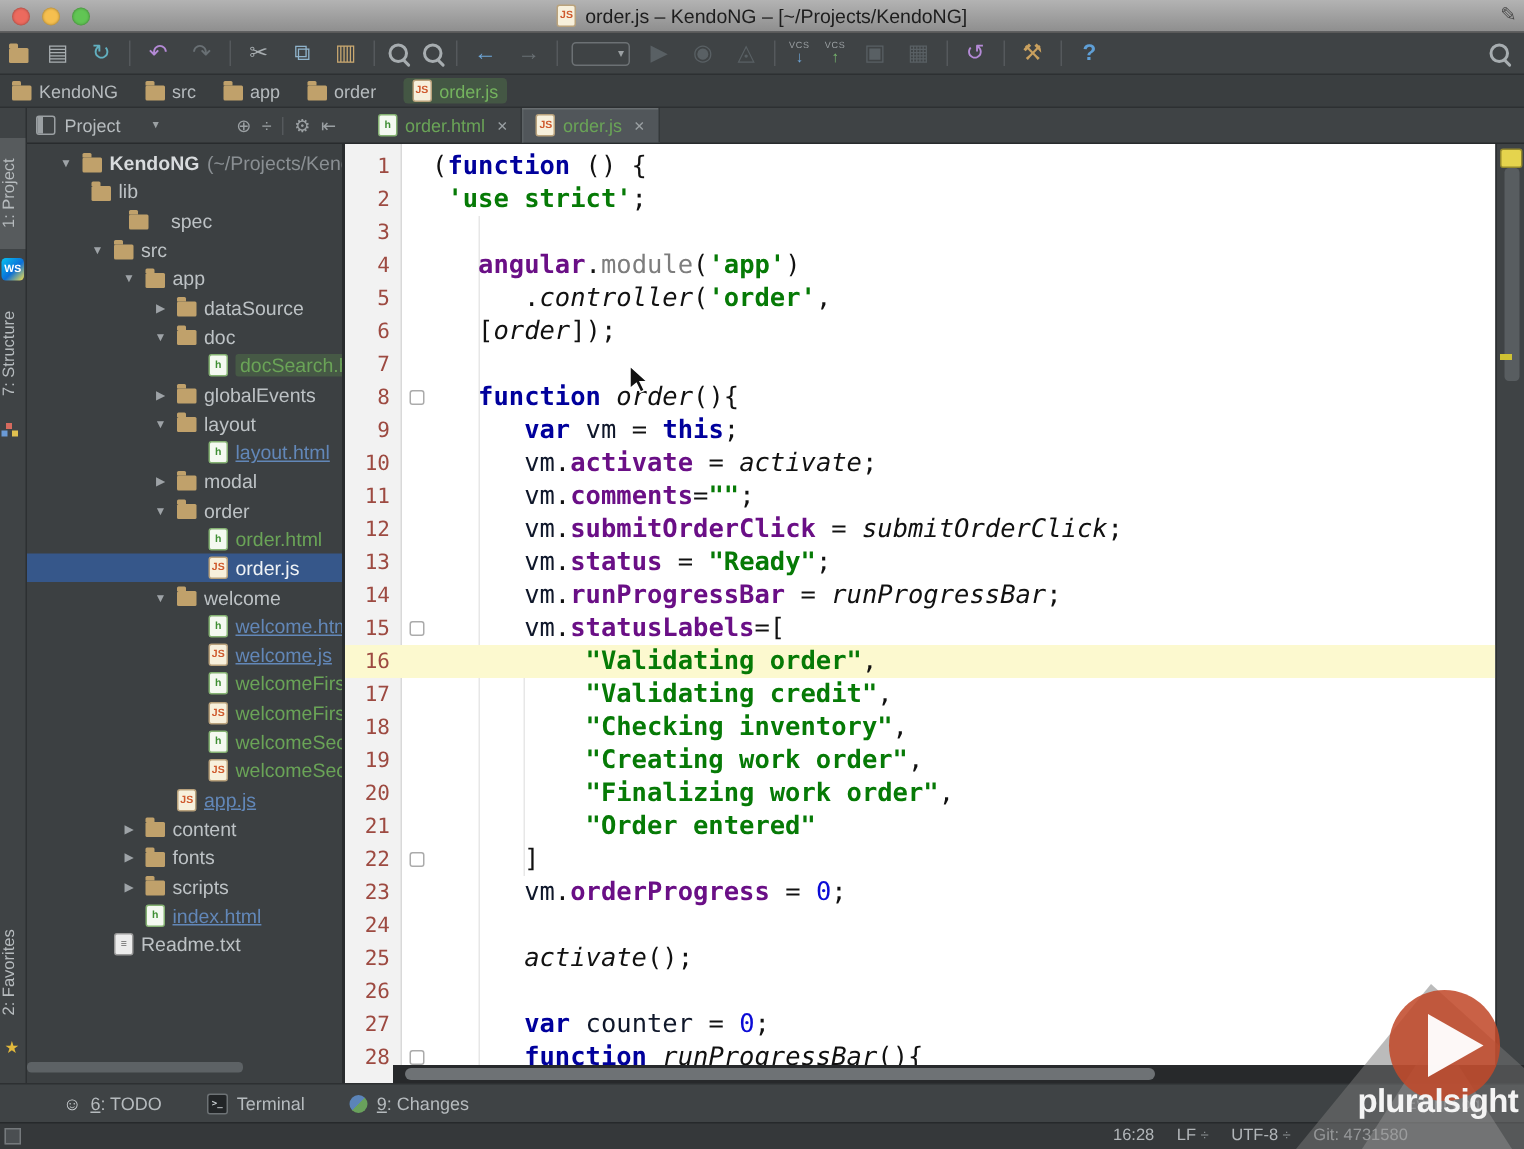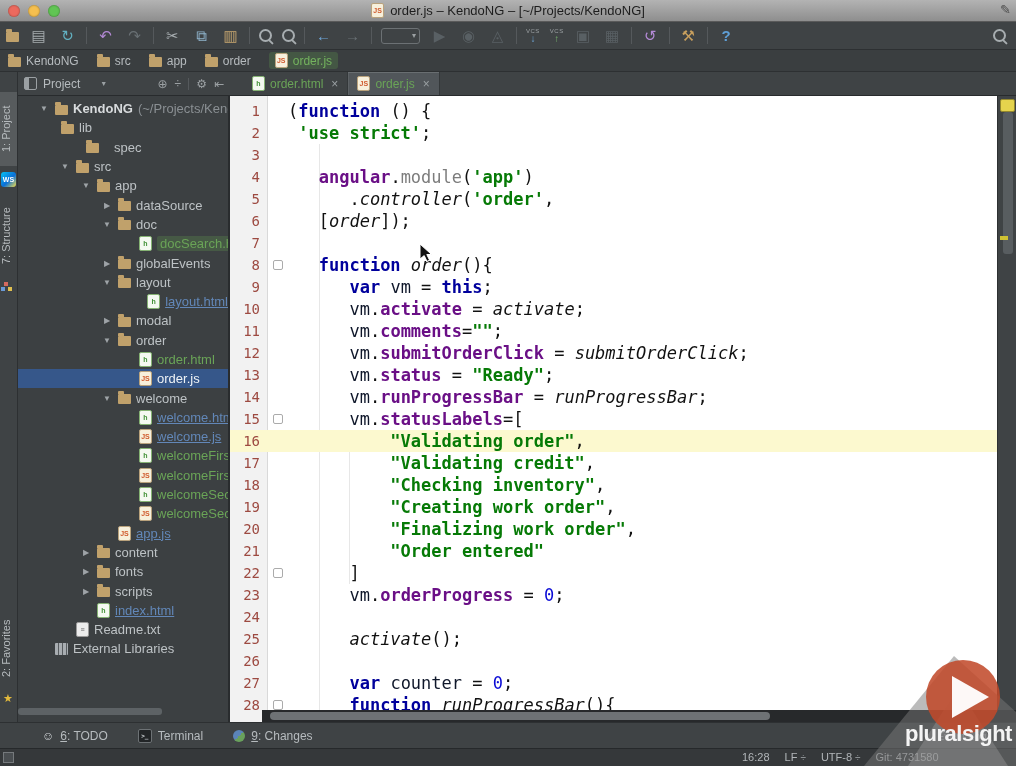--- a/index.html
+++ b/index.html
@@ -330,21 +330,21 @@
         <div class="trow" style="padding-left: 83px;">
           <span class="tarrow">▶</span>
           <span class="fi-folder"></span>
           <span class="tlabel-plain">globalEvents</span>
         </div>
         <div class="trow" style="padding-left: 83px;">
           <span class="tarrow">▼</span>
           <span class="fi-folder"></span>
           <span class="tlabel-plain">layout</span>
         </div>
-        <div class="trow" style="padding-left: 104px; justify-content: flex-end;">
+        <div class="trow" style="padding-left: 104px;">
           <span class="tarrow"></span>
           <span class="fi fi-html">h</span>
           <span class="tlabel-blue">layout.html</span>
         </div>
         <div class="trow" style="padding-left: 83px;">
           <span class="tarrow">▶</span>
           <span class="fi-folder"></span>
           <span class="tlabel-plain">modal</span>
         </div>
         <div class="trow" style="padding-left: 83px;">
@@ -419,25 +419,20 @@
         </div>
         <div class="trow" style="padding-left: 62px;">
           <span class="tarrow"></span>
           <span class="fi fi-html">h</span>
           <span class="tlabel-blue">index.html</span>
         </div>
         <div class="trow" style="padding-left: 41px;">
           <span class="tarrow"></span>
           <span class="fi fi-txt">≡</span>
           <span class="tlabel-plain">Readme.txt</span>
-        </div>
-        <div class="trow" style="padding-left: 20px;">
-          <span class="tarrow"></span>
-          <span class="fi-lib"></span>
-          <span class="tlabel-plain">External Libraries</span>
         </div>
       </div>
     <div class="p-hscroll"></div>
   </div>
 
   <div class="editor">
     <div class="gutter-bg"></div>
     <div class="iguide" style="left:89px;top:48px;height:572px;"></div>
     <div class="iguide" style="left:119px;top:334px;height:154px;"></div>
     <div id="code-lines">

